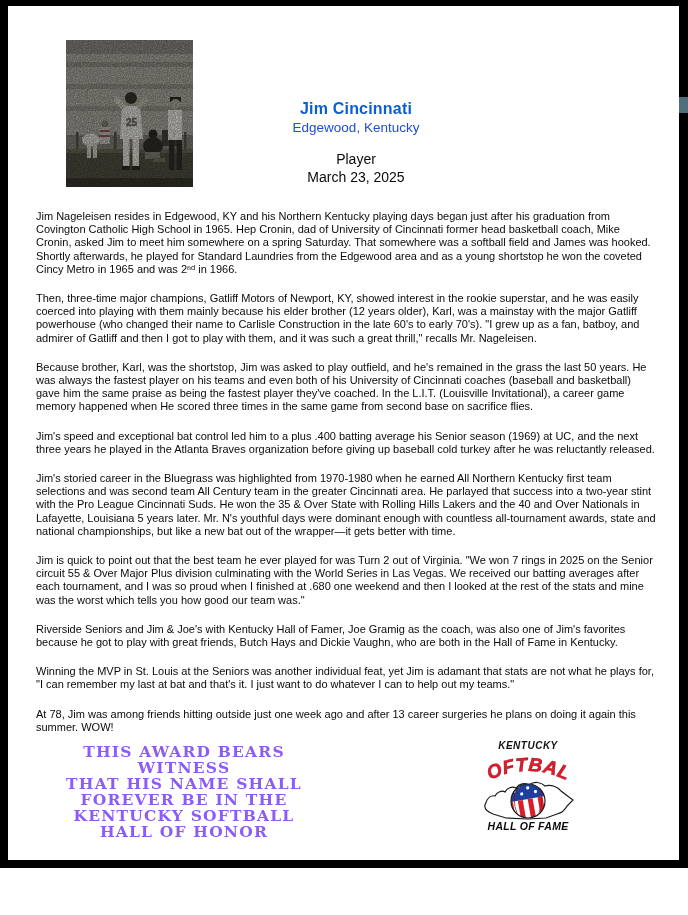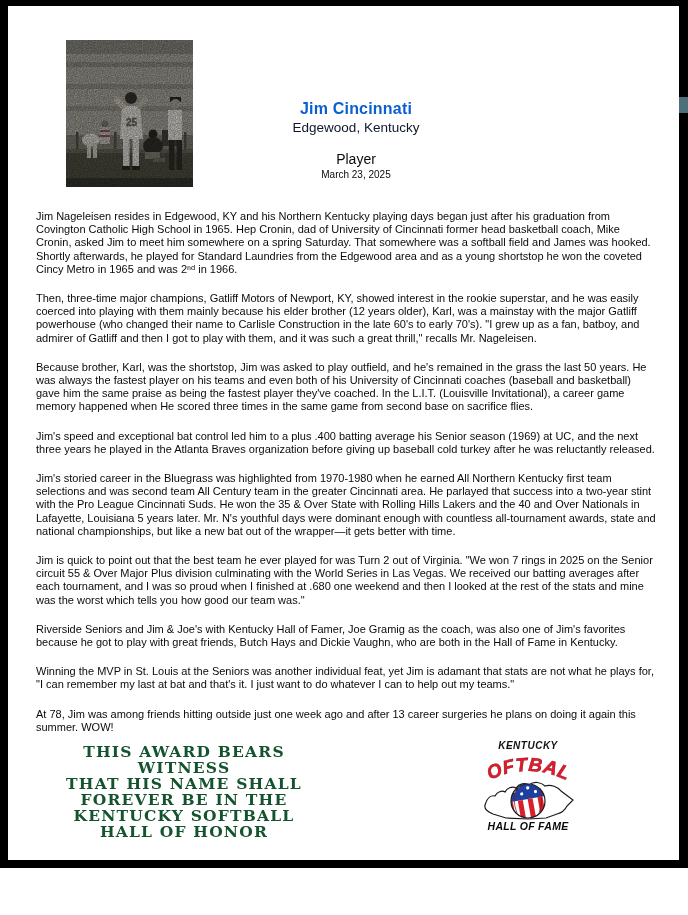--- a/index.html
+++ b/index.html
@@ -17,31 +17,31 @@
 
   
   .photo{position:absolute;left:66px;top:40px;width:127px;height:129px;}
   .photo svg{display:block;}
 
   
   .header{position:absolute;left:200px;top:100px;width:312px;text-align:center;}
   .header-name{font-size:16px;font-weight:bold;letter-spacing:0.2px;margin:0 0 2px 0;}
   .header-loc{font-size:13.5px;margin:0 0 2px 0;}
   .header-role{font-size:14px;margin:16px 0 2px 0;}
-  .header-date{font-size:10px;margin:0;}
+  .header-date{font-size:14px;margin:0;}
 
   
   .content{position:absolute;left:36px;top:194px;width:621px;}
   .content p{margin:16px 0 13px 0;font-size:11px;line-height:13.2px;text-align:left;}
 
   
   .award{
     position:absolute;left:38px;top:744px;width:292px;text-align:center;
     font-family:"DejaVu Serif",serif;font-weight:bold;font-size:15.5px;
-    line-height:15.9px;letter-spacing:1.2px;color:#14532d;
+    line-height:15.9px;letter-spacing:1.2px;color:#8b5cf6;
   }
 
   
   .hof-logo{position:absolute;left:476px;top:737px;width:104px;height:96px;}
   .hof-logo svg{display:block;}
 </style>
 </head>
 <body>
 
 <div class="stage">
@@ -106,21 +106,21 @@
       <rect x="102" y="70" width="14" height="30" fill="#f4f3ee"></rect>
       <rect x="103" y="100" width="5.5" height="30" fill="#33312a"></rect>
       <rect x="110.5" y="100" width="5.5" height="30" fill="#33312a"></rect>
 
       <rect x="0" y="0" width="127" height="147" filter="url(#grain)" opacity="0.5"></rect>
     </svg>
   </div>
 
   <div class="header">
     <div class="header-name" style="color:#0a5fd3;">Jim Cincinnati</div>
-    <div class="header-loc" style="color:#0f172a;">Edgewood, Kentucky</div>
+    <div class="header-loc" style="color:#1d4ed8;">Edgewood, Kentucky</div>
     <div class="header-role">Player</div>
     <div class="header-date">March 23, 2025</div>
   </div>
 
   <div class="content">
     <p>Jim Nageleisen resides in Edgewood, KY and his Northern Kentucky playing days began just after his graduation from Covington Catholic High School in 1965.  Hep Cronin, dad of University of Cincinnati former head basketball coach, Mike Cronin, asked Jim to meet him somewhere on a spring Saturday.  That somewhere was a softball field and James was hooked.  Shortly afterwards, he played for Standard Laundries from the Edgewood area and as a young shortstop he won the coveted Cincy Metro in 1965 and was 2ⁿᵈ in 1966.</p>
     <p>Then, three-time major champions, Gatliff Motors of Newport, KY, showed interest in the rookie superstar, and he was easily coerced into playing with them mainly because his elder brother (12 years older), Karl, was a mainstay with the major Gatliff powerhouse (who changed their name to Carlisle Construction in the late 60's to early 70's).  "I grew up as a fan, batboy, and admirer of Gatliff and then I got to play with them, and it was such a great thrill," recalls Mr. Nageleisen.</p>
     <p>Because brother, Karl, was the shortstop, Jim was asked to play outfield, and he's remained in the grass the last 50 years.  He was always the fastest player on his teams and even both of his University of Cincinnati coaches (baseball and basketball) gave him the same praise as being the fastest player they've coached.  In the L.I.T. (Louisville Invitational), a career game memory happened when He scored three times in the same game from second base on sacrifice flies.</p>
     <p>Jim's speed and exceptional bat control led him to a plus .400 batting average his Senior season (1969) at UC, and the next three years he played in the Atlanta Braves organization before giving up baseball cold turkey after he was reluctantly released.</p>
     <p>Jim's storied career in the Bluegrass was highlighted from 1970-1980 when he earned All Northern Kentucky first team selections and was second team All Century team in the greater Cincinnati area.  He parlayed that success into a two-year stint with the Pro League Cincinnati Suds.  He won the 35 &amp; Over State with Rolling Hills Lakers and the 40 and Over Nationals in Lafayette, Louisiana 5 years later.  Mr. N's youthful days were dominant enough with countless all-tournament awards, state and national championships, but like a new bat out of the wrapper—it gets better with time.</p>

